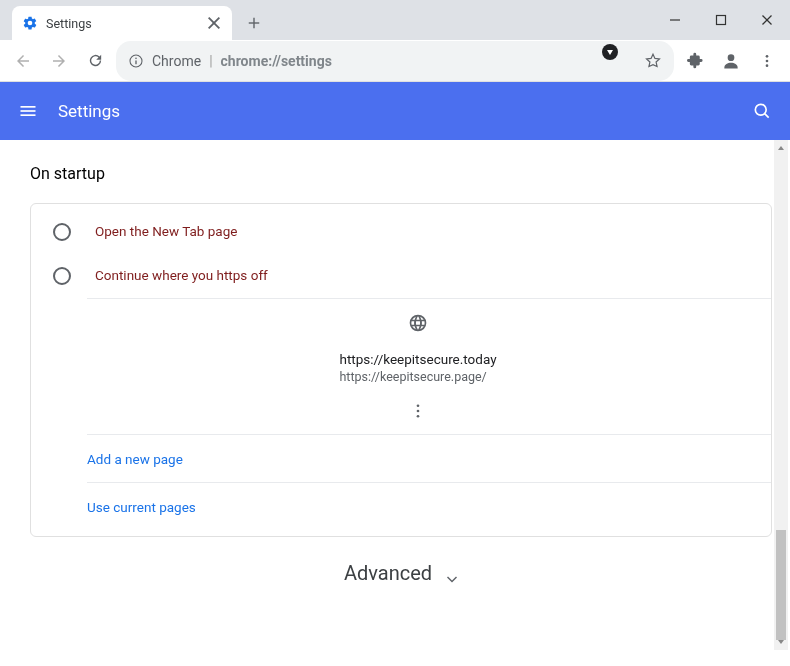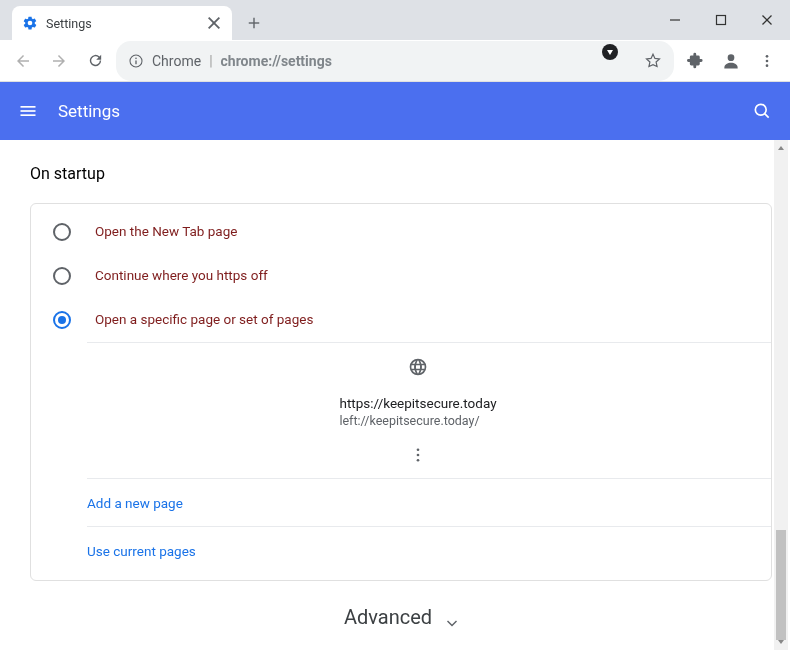--- a/index.html
+++ b/index.html
@@ -189,32 +189,28 @@
     <div class="section-title">On startup</div>
     <div class="card">
       <div class="row">
         <div class="radio"></div>
         <span>Open the New Tab page</span>
       </div>
       <div class="row">
         <div class="radio"></div>
         <span>Continue where you https off</span>
       </div>
-      <div class="row">
-        <div class="radio sel"></div>
-        <span>Open a specific page or set of pages</span>
-      </div>
       <div class="sub-section">
         <div class="page-row">
           <span class="globe-icon"><svg viewBox="0 0 24 24" fill="currentColor">
                 <path d="M12 2a10 10 0 1 0 10 10A10 10 0 0 0 12 2Zm6.9 6H16a16 16 0 0 0-1.4-3.6A8 8 0 0 1 18.9 8ZM12 4a14 14 0 0 1 1.9 4H10.1A14 14 0 0 1 12 4ZM4.3 14a8 8 0 0 1 0-4h3.1a17 17 0 0 0 0 4Zm.8 2H8a16 16 0 0 0 1.4 3.6A8 8 0 0 1 5.1 16ZM8 8H5.1a8 8 0 0 1 4.3-3.6A16 16 0 0 0 8 8Zm4 12a14 14 0 0 1-1.9-4h3.8A14 14 0 0 1 12 20Zm2.3-6H9.7a15 15 0 0 1 0-4h4.6a15 15 0 0 1 0 4Zm.3 5.6A16 16 0 0 0 16 16h2.9a8 8 0 0 1-4.3 3.6ZM16.6 14a17 17 0 0 0 0-4h3.1a8 8 0 0 1 0 4Z"></path>
               </svg></span>
           <div class="page-info">
             <span class="page-title">https://keepitsecure.today</span>
-            <span class="page-url">left://keepitsecure.today/</span>
+            <span class="page-url">https://keepitsecure.page/</span>
           </div>
           <span class="more-icon"><svg viewBox="0 0 24 24" fill="currentColor">
                 <circle cx="12" cy="5" r="1.8"></circle>
                 <circle cx="12" cy="12" r="1.8"></circle>
                 <circle cx="12" cy="19" r="1.8"></circle>
               </svg></span>
         </div>
         <div class="link-row">
           <a>Add a new page</a>
         </div>

